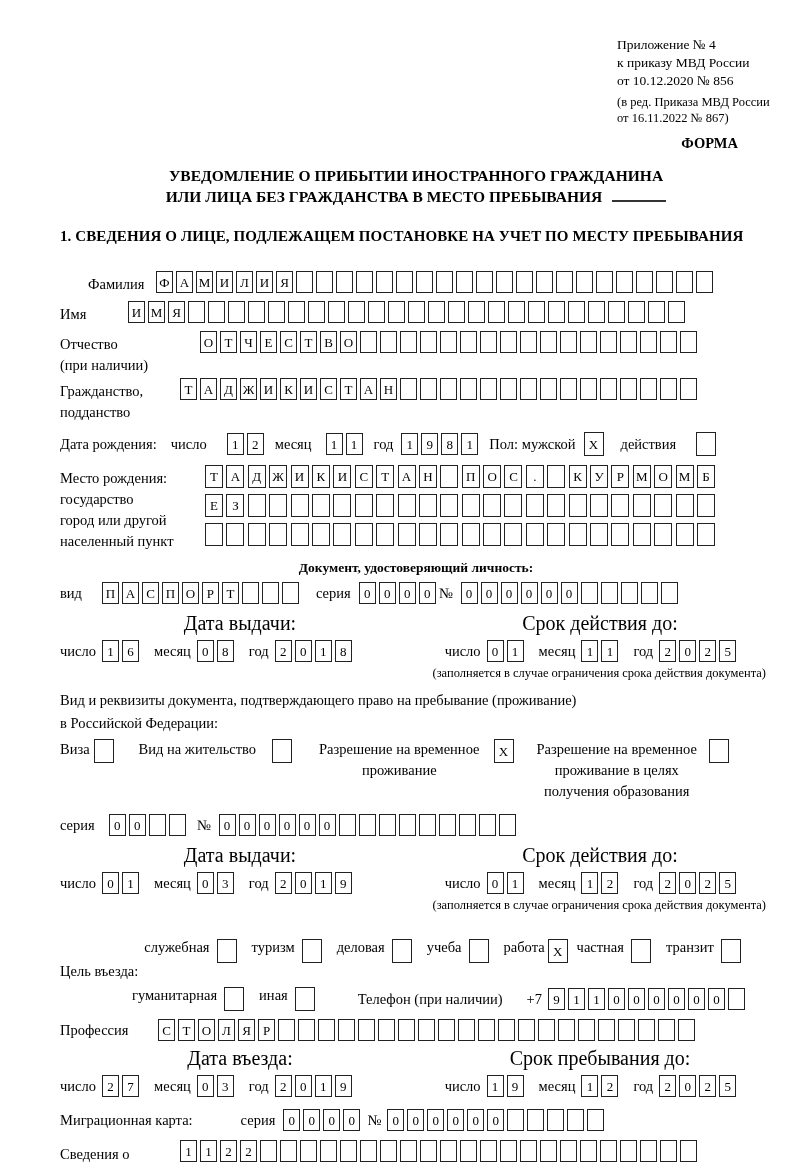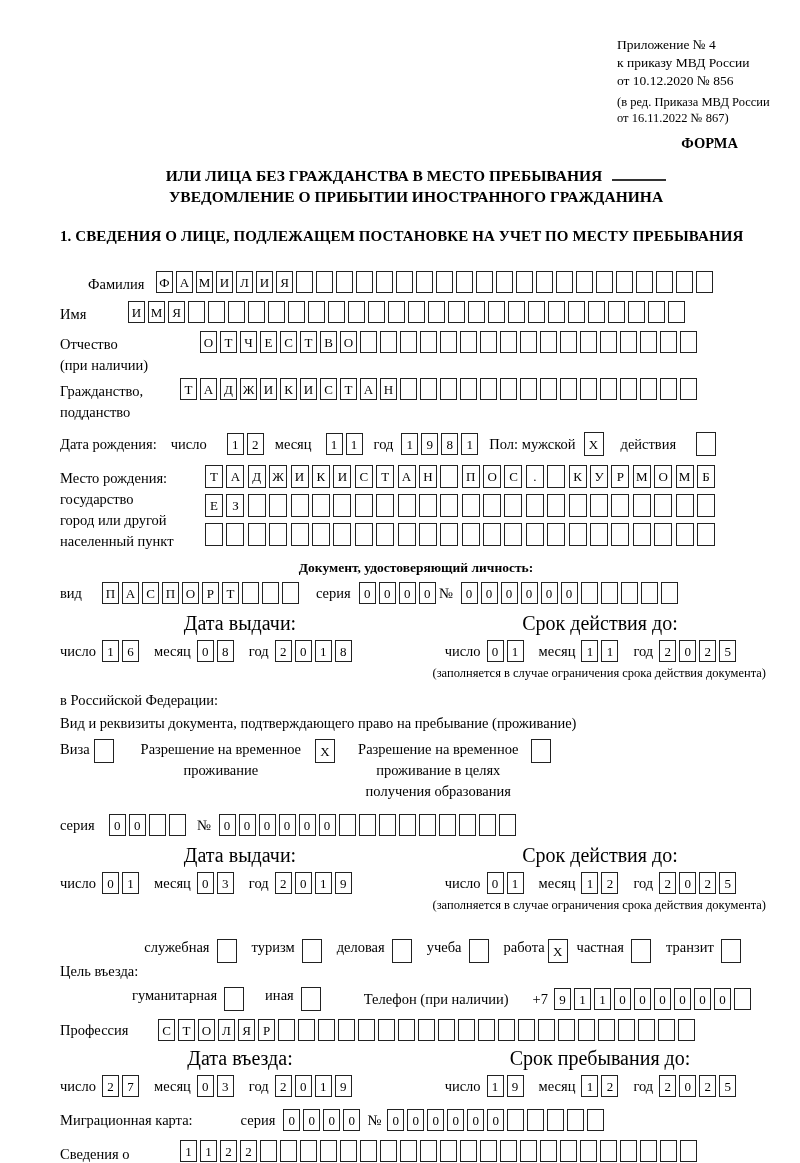--- a/index.html
+++ b/index.html
@@ -67,22 +67,22 @@
     <div>к приказу МВД России</div>
     <div>от 10.12.2020 № 856</div>
     <div class="edition">
       <div>(в ред. Приказа МВД России</div>
       <div>от 16.11.2022 № 867)</div>
     </div>
   </div>
   <div class="forma">ФОРМА</div>
 
   <div class="title">
+    <div>УВЕДОМЛЕНИЕ О ПРИБЫТИИ ИНОСТРАННОГО ГРАЖДАНИНА</div>
     <div><span>ИЛИ ЛИЦА БЕЗ ГРАЖДАНСТВА В МЕСТО ПРЕБЫВАНИЯ</span><span class="blank"></span></div>
-    <div>УВЕДОМЛЕНИЕ О ПРИБЫТИИ ИНОСТРАННОГО ГРАЖДАНИНА</div>
   </div>
 
   <div class="sect">1. СВЕДЕНИЯ О ЛИЦЕ, ПОДЛЕЖАЩЕМ ПОСТАНОВКЕ НА УЧЕТ ПО МЕСТУ ПРЕБЫВАНИЯ</div>
 
   <div class="frow" style="margin-top:26px;margin-left:28px;">
     <div class="flabel w68">Фамилия</div>
     <div class="cells">
         <span class="cell">Ф</span>
         <span class="cell">А</span>
         <span class="cell">М</span>
@@ -428,28 +428,34 @@
           <span class="cell">2</span>
           <span class="cell">0</span>
           <span class="cell">2</span>
           <span class="cell">5</span>
         </span>
     </div>
   </div>
   <div class="note">(заполняется в случае ограничения срока действия документа)</div>
 
   <div class="intro">
+    <div>Вид и реквизиты документа, подтверждающего право на пребывание (проживание)</div>
     <div>в Российской Федерации:</div>
-    <div>Вид и реквизиты документа, подтверждающего право на пребывание (проживание)</div>
   </div>
 
   <div class="opt-row">
     <div class="opt">
       <div class="olabel">Виза</div>
       <div class="cells cb" style="margin-left:4px;">
+          <span class="cell"></span>
+        </div>
+    </div>
+    <div class="opt" style="margin-left:22px;">
+      <div class="olabel">Вид на жительство</div>
+      <div class="cells cb" style="margin-left:16px;">
           <span class="cell"></span>
         </div>
     </div>
     <div class="opt" style="margin-left:24px;">
       <div class="olabel">
         <div>Разрешение на временное</div>
         <div>проживание</div>
       </div>
       <div class="cells cb" style="margin-left:14px;">
           <span class="cell">X</span>
@@ -590,21 +596,21 @@
       </div>
   </div>
 
   <div class="purp-row" style="padding-left:72px; margin-top:6px;">
     <div class="purp">
         <span class="plabel">гуманитарная</span>
         <span class="cells cb">
           <span class="cell"></span>
         </span>
       </div>
-    <div class="purp" style="margin-left:6px;">
+    <div class="purp" style="">
         <span class="plabel">иная</span>
         <span class="cells cb">
           <span class="cell"></span>
         </span>
       </div>
     <span class="inline-lab" style="margin-left:28px;">Телефон (при наличии)</span>
     <span class="inline-lab" style="margin-left:24px; margin-right:6px;">+7</span>
     <span class="cells">
         <span class="cell">9</span>
         <span class="cell">1</span>

